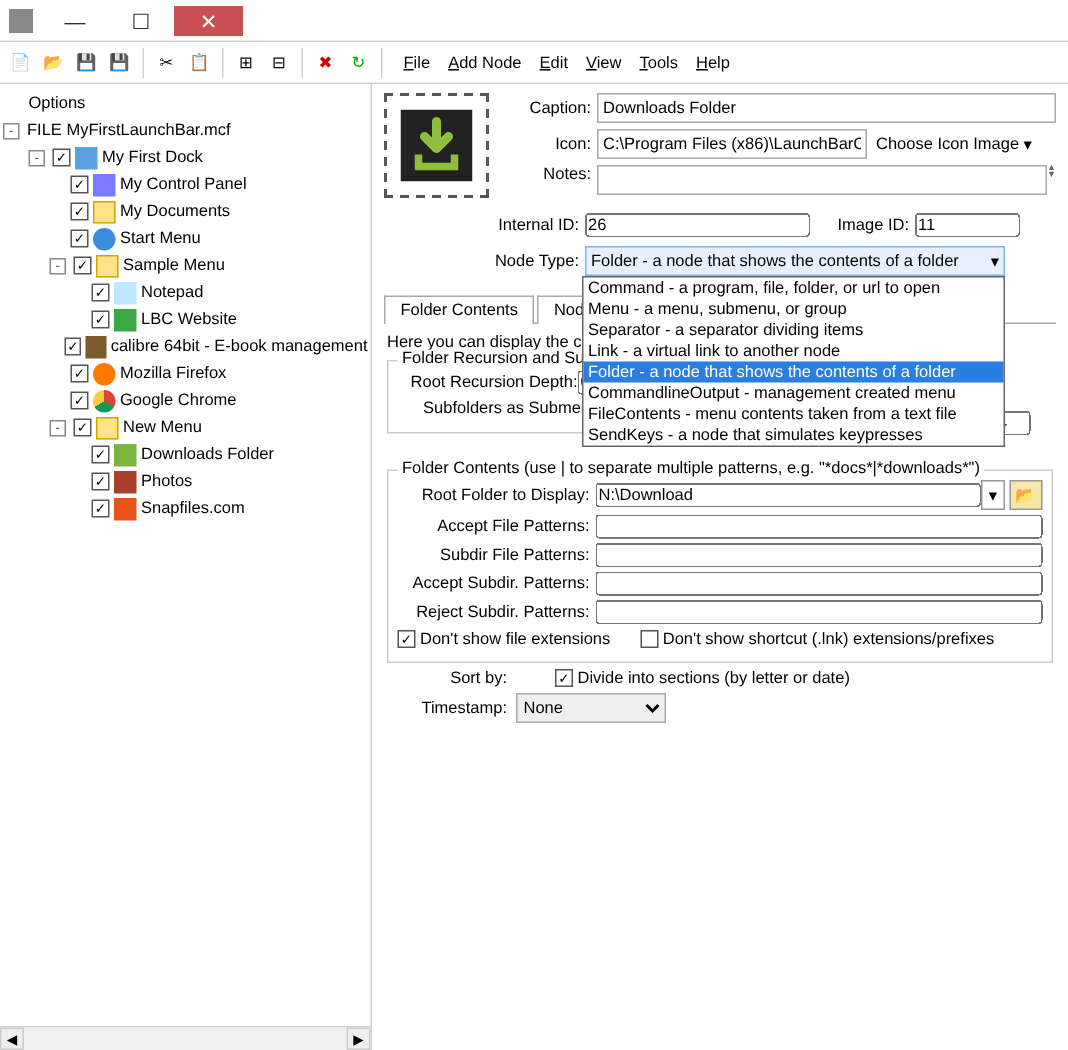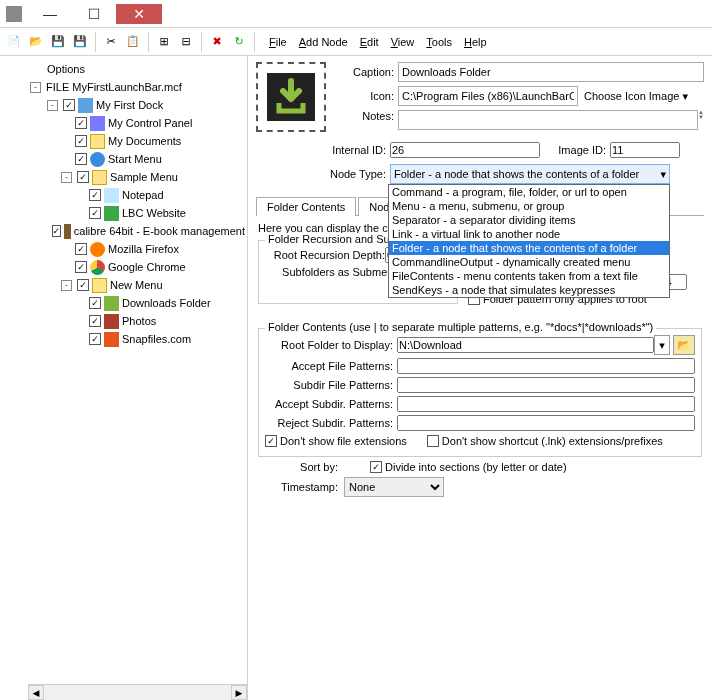--- a/index.html
+++ b/index.html
@@ -16,21 +16,21 @@
 
 .toolbar { height: 28px; border-bottom: 1px solid #d0d0d0; display: flex; align-items: center; padding: 0 4px; gap: 2px; }
 .tb-btn { width: 20px; height: 20px; display: flex; align-items: center; justify-content: center; border: 1px solid transparent; }
 .tb-sep { width: 1px; height: 20px; background: #d0d0d0; margin: 0 3px; }
 .menubar { display: flex; gap: 2px; margin-left: 4px; }
 .menubar span { padding: 2px 5px; color: #000; }
 .menubar span u { text-decoration: underline; }
 
 
 .content { display: flex; height: calc(700px - 28px - 28px); }
-.left { width: 248px; border-right: 1px solid #d0d0d0; display: flex; flex-direction: column; padding-left: 28px; }
+.left { width: 248px; border-right: 1px solid #d0d0d0; display: flex; flex-direction: column; }
 .right { flex: 1; padding: 6px 8px 0 8px; overflow: hidden; position: relative; }
 
 
 .tree-pane { flex: 1; overflow: auto; padding: 4px 2px; }
 .tree-row { display: flex; align-items: center; height: 18px; gap: 3px; white-space: nowrap; }
 .tree-indent { display: inline-block; }
 .expander { width: 11px; height: 11px; border: 1px solid #888; font-size: 9px; line-height: 9px; text-align: center; color: #555; margin-right: 2px; }
 .chk { width: 12px; height: 12px; border: 1px solid #555; display: inline-flex; align-items: center; justify-content: center; font-size: 9px; color: #000; }
 .node-icon { width: 15px; height: 15px; display: inline-block; }
 .ic-dock { background: #5aa3e0; }
@@ -283,21 +283,21 @@
         <div class="nodetype-sel">
           <span>Folder - a node that shows the contents of a folder</span>
           <span>▾</span>
         </div>
         <div class="dropdown">
           <div>Command - a program, file, folder, or url to open</div>
           <div>Menu - a menu, submenu, or group</div>
           <div>Separator - a separator dividing items</div>
           <div>Link - a virtual link to another node</div>
           <div class="sel">Folder - a node that shows the contents of a folder</div>
-          <div>CommandlineOutput - dynamically created menu</div>
+          <div>CommandlineOutput - management created menu</div>
           <div>FileContents - menu contents taken from a text file</div>
           <div>SendKeys - a node that simulates keypresses</div>
         </div>
       </div>
     </div>
 
     <div class="tabs">
       <div class="tab tab-active">Folder Contents</div>
       <div class="tab">Node Overri</div>
     </div>
@@ -339,26 +339,20 @@
                 <span>Show hidden files</span>
               </span>
             </div>
           <div class="inline-row">
               <span class="check">
                 <span class="box"></span>
                 <span>Only show files newer than # hours:</span>
               </span>
               <input style="width: 30px;" value="24">
             </div>
-          <div class="inline-row">
-              <span class="check">
-                <span class="box"></span>
-                <span>Folder pattern only applies to root</span>
-              </span>
-            </div>
         </div>
       </div>
 
       <div class="group" style="margin-top:20px">
         <div class="group-title">Folder Contents (use | to separate multiple patterns, e.g. "*docs*|*downloads*")</div>
         <div class="fc-row">
             <label>Root Folder to Display:</label>
             <input value="N:\Download" style="">
             <span style="border:1px solid #999;width:16px;height:20px;display:flex;align-items:center;justify-content:center">▾</span>
             <div class="folder-btn">📂</div>

